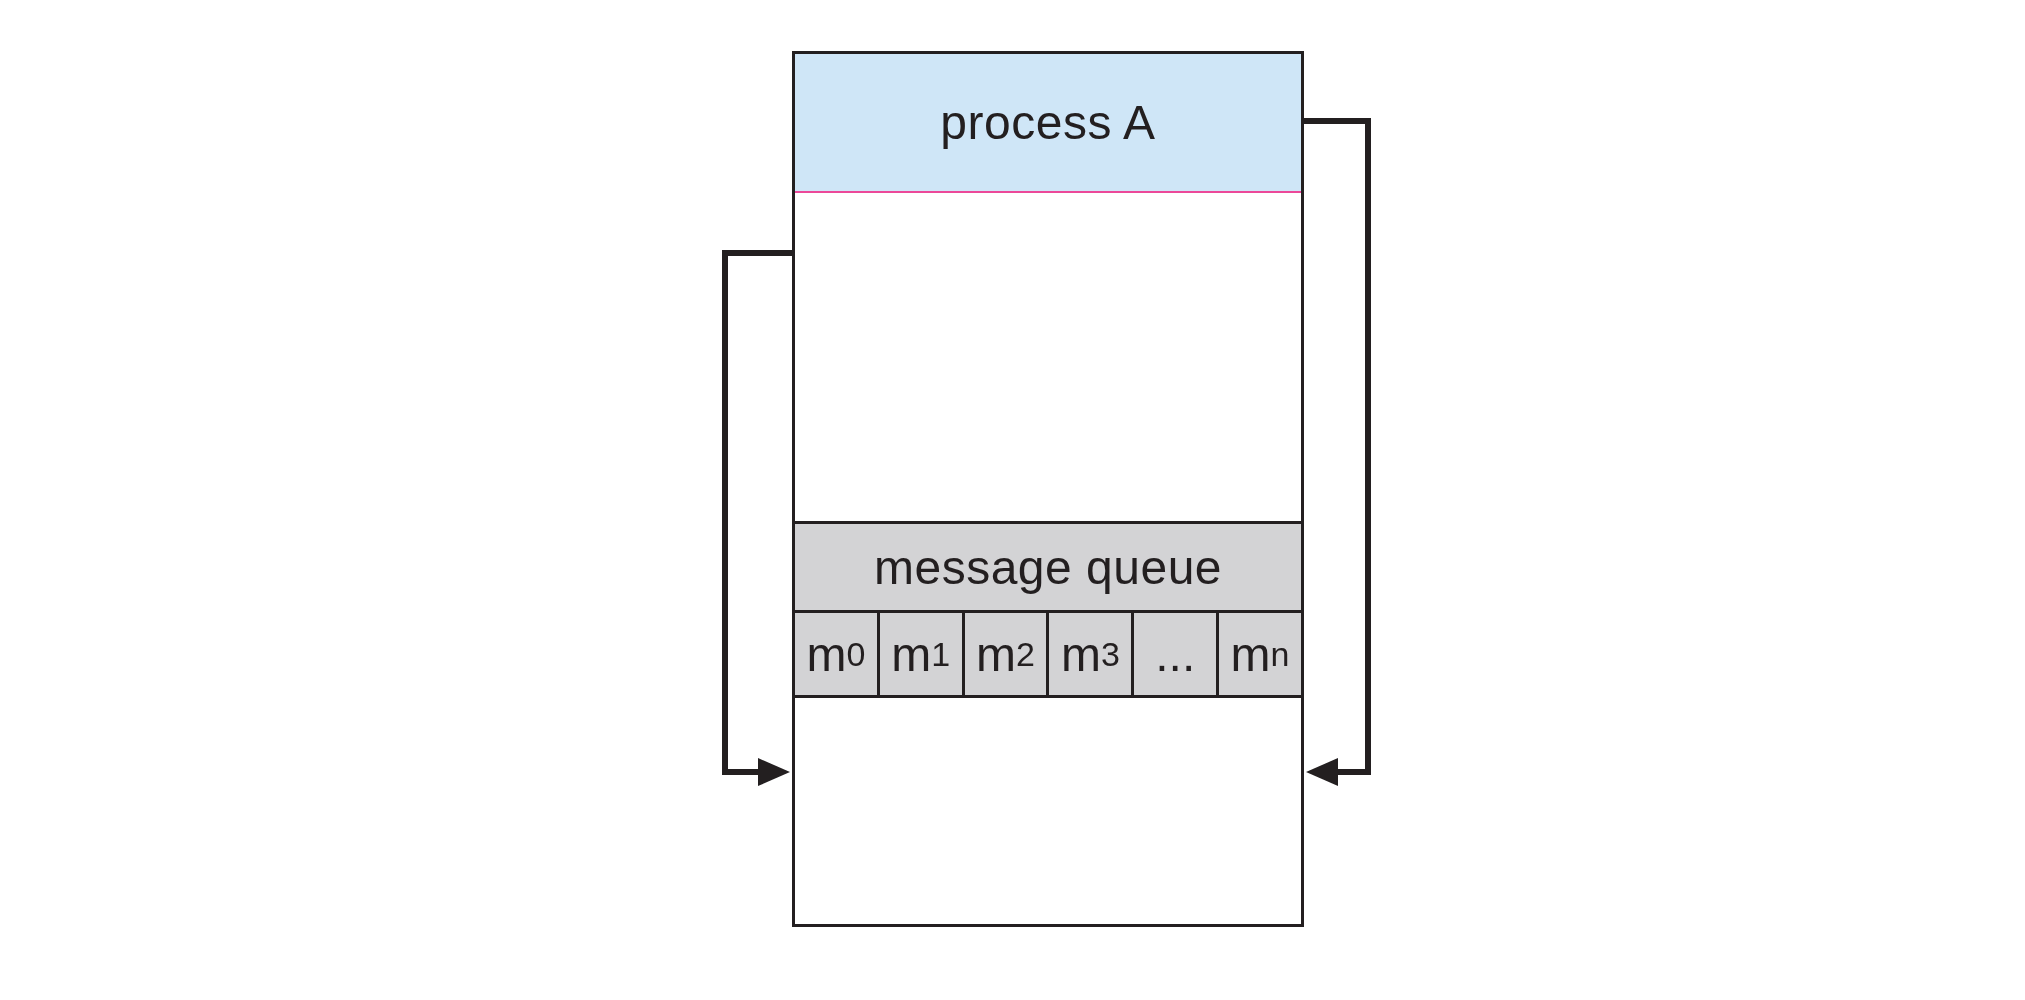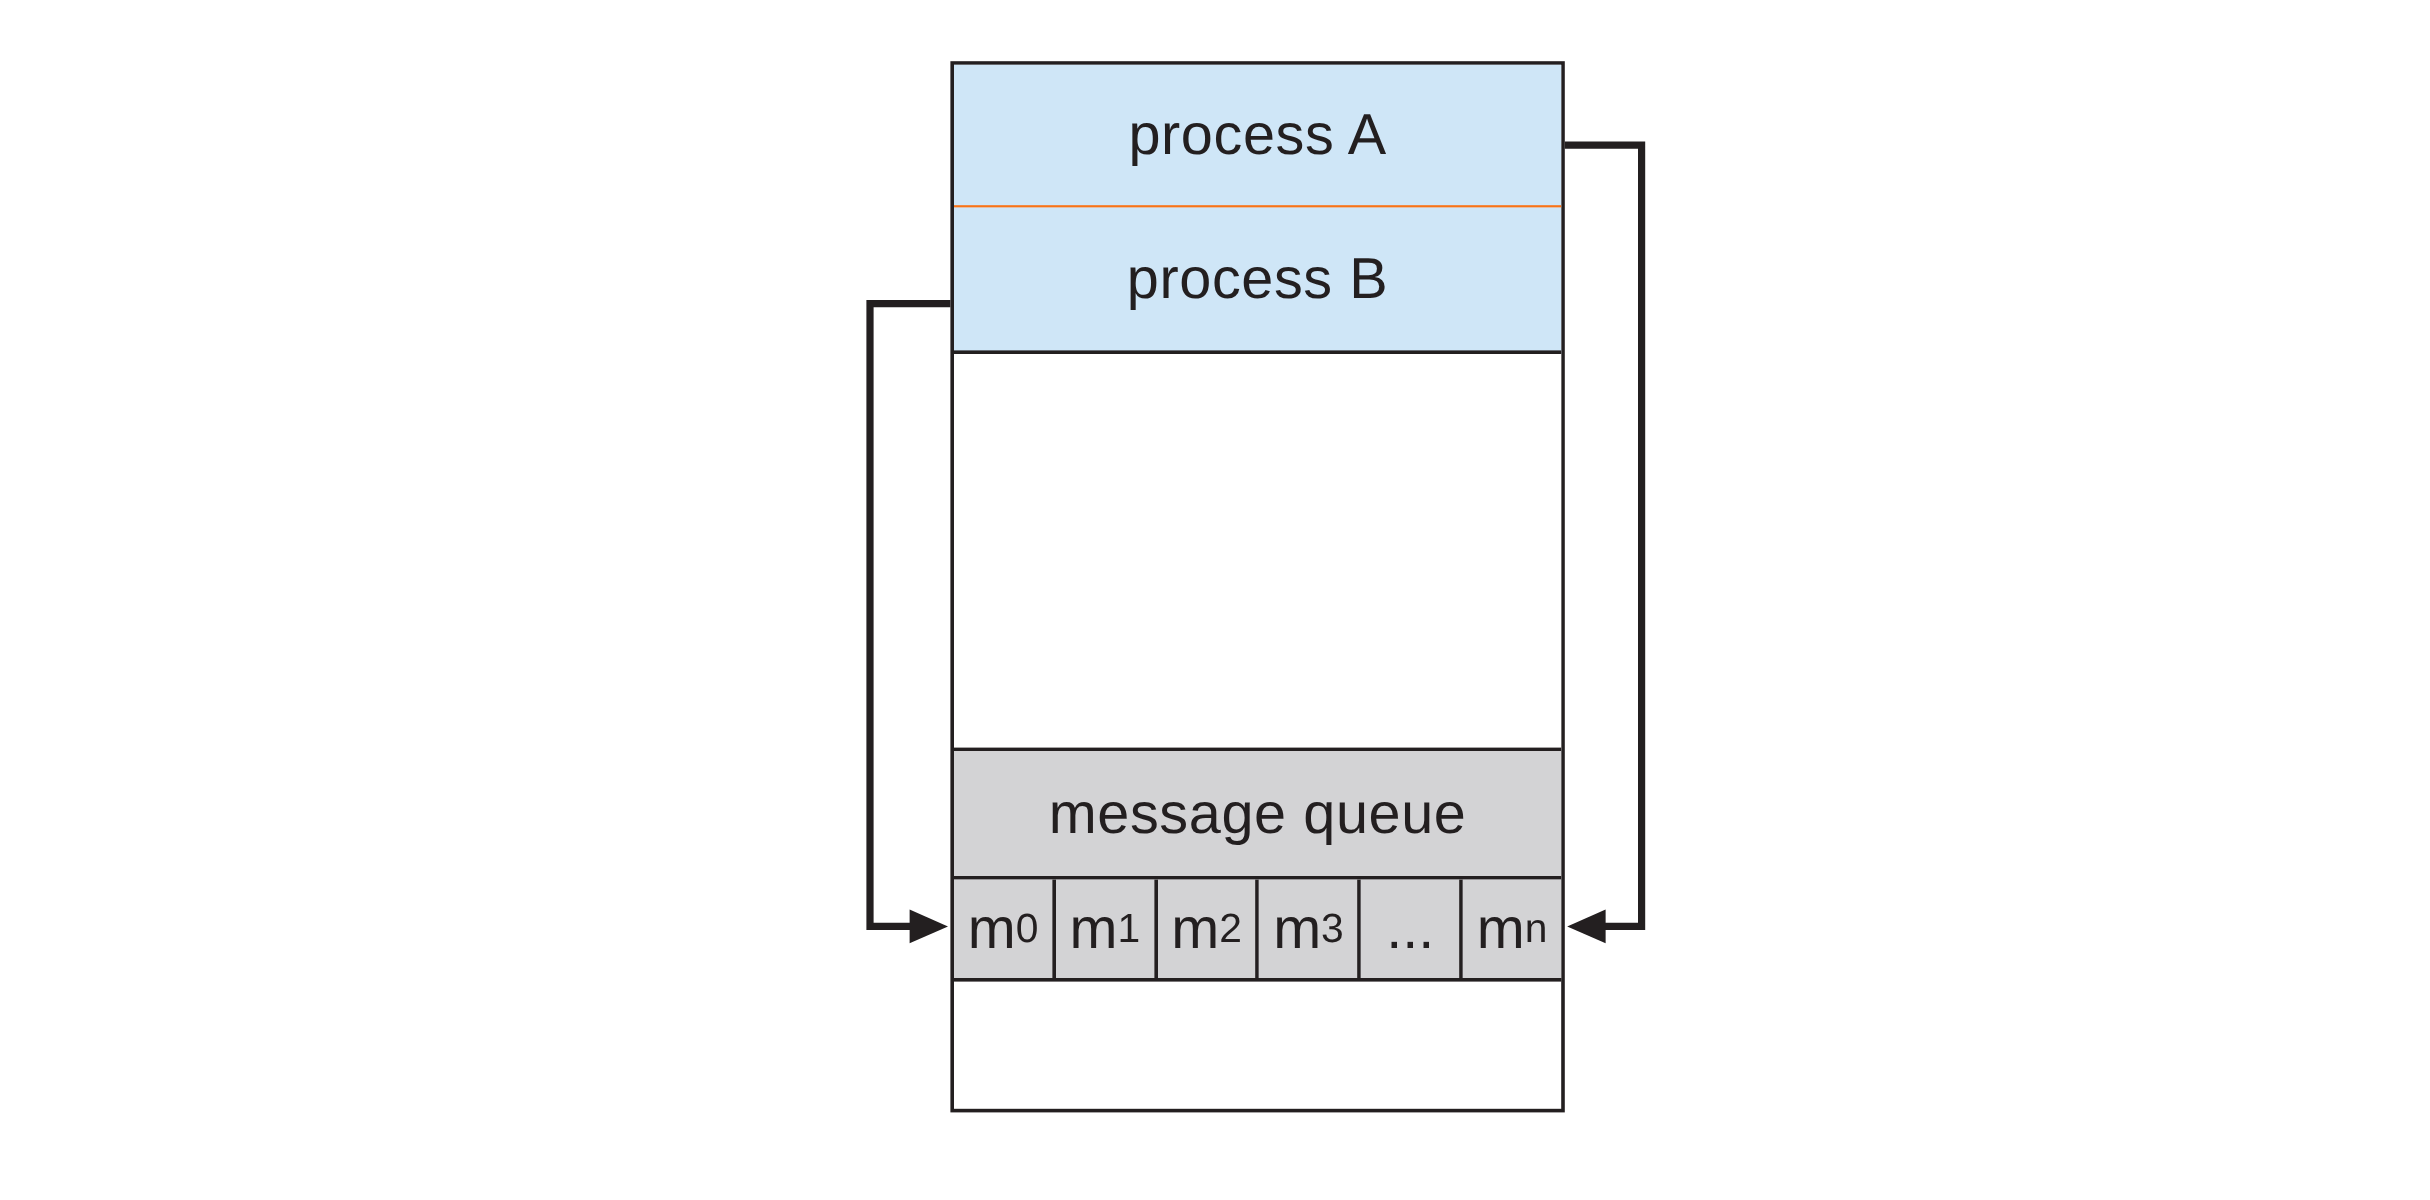--- a/index.html
+++ b/index.html
@@ -30,36 +30,36 @@
   }
   .row {
     box-sizing: border-box;
     display: flex;
     align-items: center;
     justify-content: center;
     font-size: 48px;
     letter-spacing: 0.5px;
   }
   .process-a {
-    height: 119px;
+    height: 139px;
     background: var(--process-fill, #cfe6f7);
-    border-bottom: 2px solid #f97316;
+    border-bottom: 2px solid #ec4899;
   }
   .process-b {
     height: 122px;
     background: var(--process-fill, #cfe6f7);
     border-bottom: 3px solid var(--line, #231f20);
   }
   .empty-space {
     height: 331px;
     background: var(--background, #ffffff);
     border-bottom: 3px solid var(--line, #231f20);
   }
   .queue-header {
-    height: 107px;
+    height: 89px;
     background: var(--queue-fill, #d3d3d5);
     border-bottom: 3px solid var(--line, #231f20);
     justify-content: center;
   }
   .cells-row {
     height: 85px;
     box-sizing: border-box;
     display: flex;
     border-bottom: 3px solid var(--line, #231f20);
   }
@@ -107,23 +107,20 @@
 <body>
 
 <div class="stage">
 
   <div class="ipc-box">
 
     <div class="row process-a">
       <span>process A</span>
     </div>
 
-    <div class="row process-b">
-      <span>process B</span>
-    </div>
 
     <div class="row empty-space"></div>
 
     <div class="row queue-header">
       <span>message queue</span>
     </div>
 
     <div class="cells-row">
       <div class="cell">
         <span>m</span>

